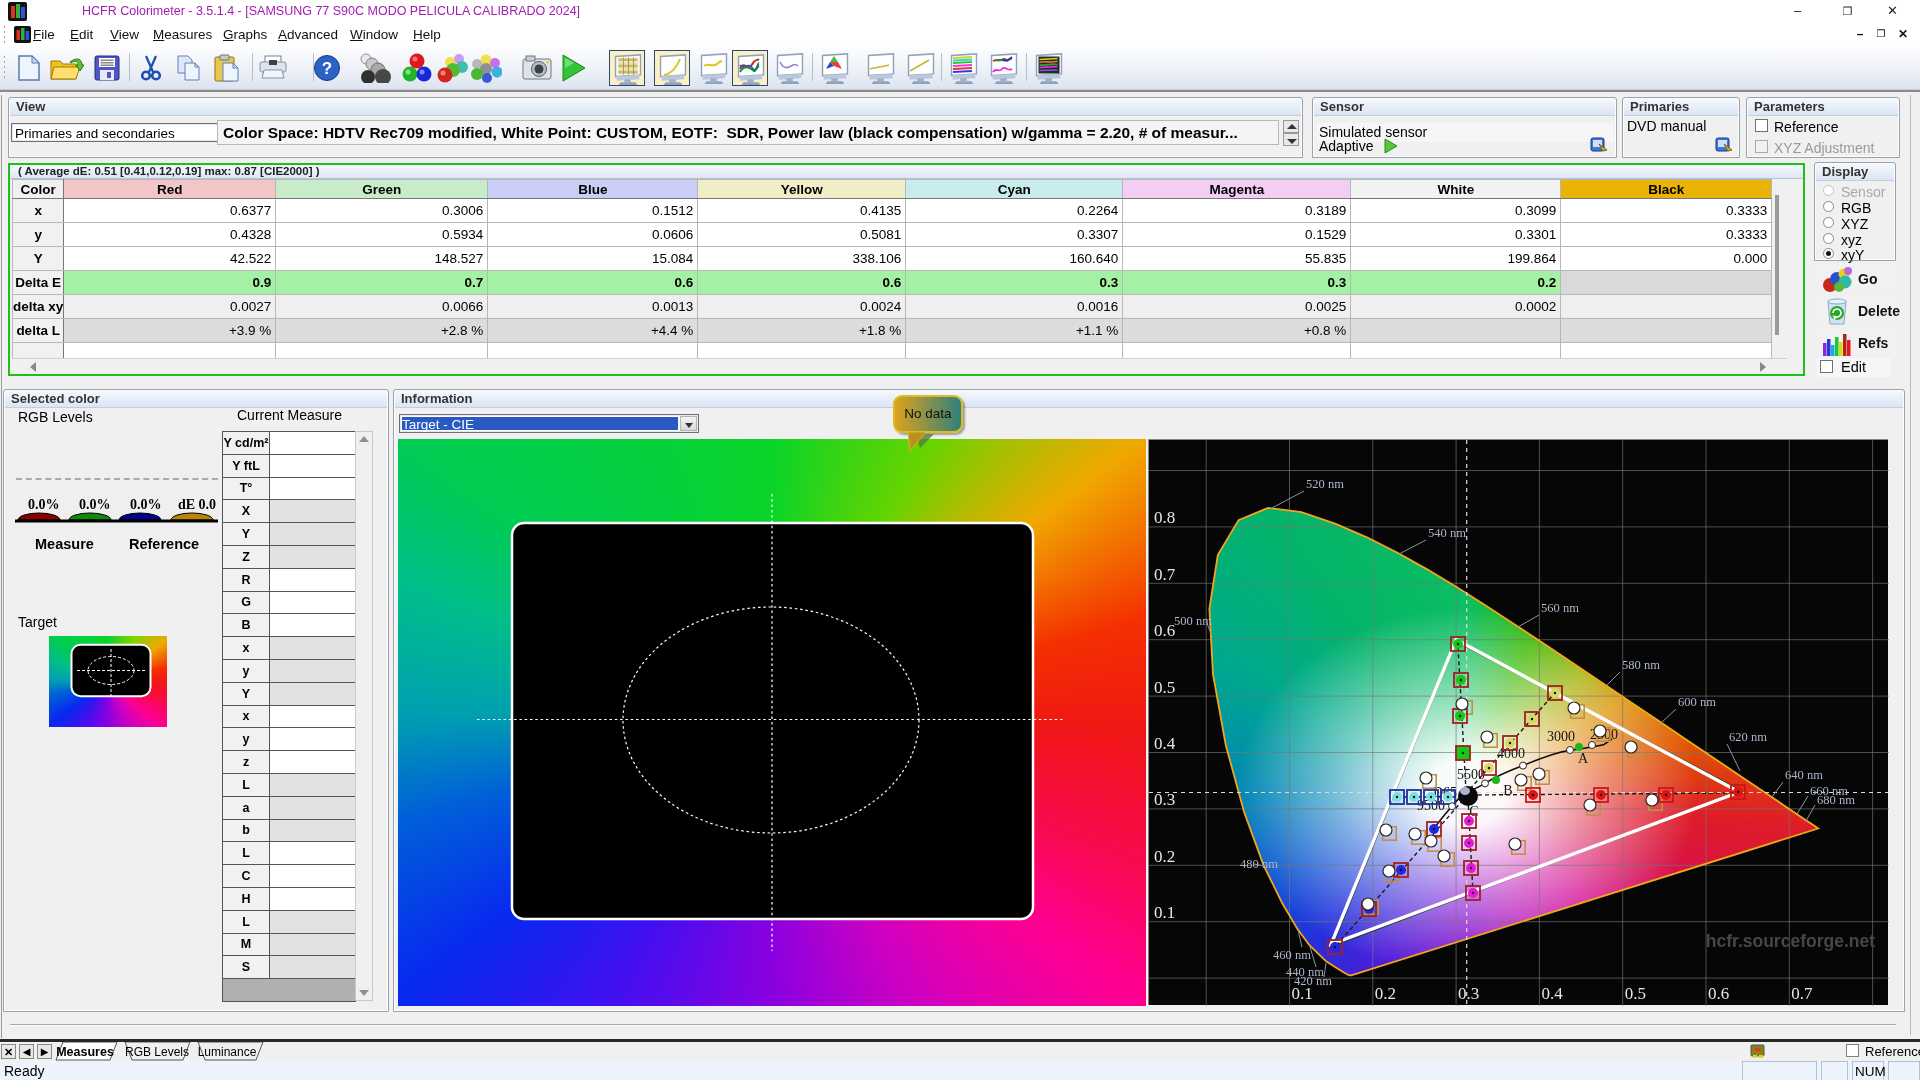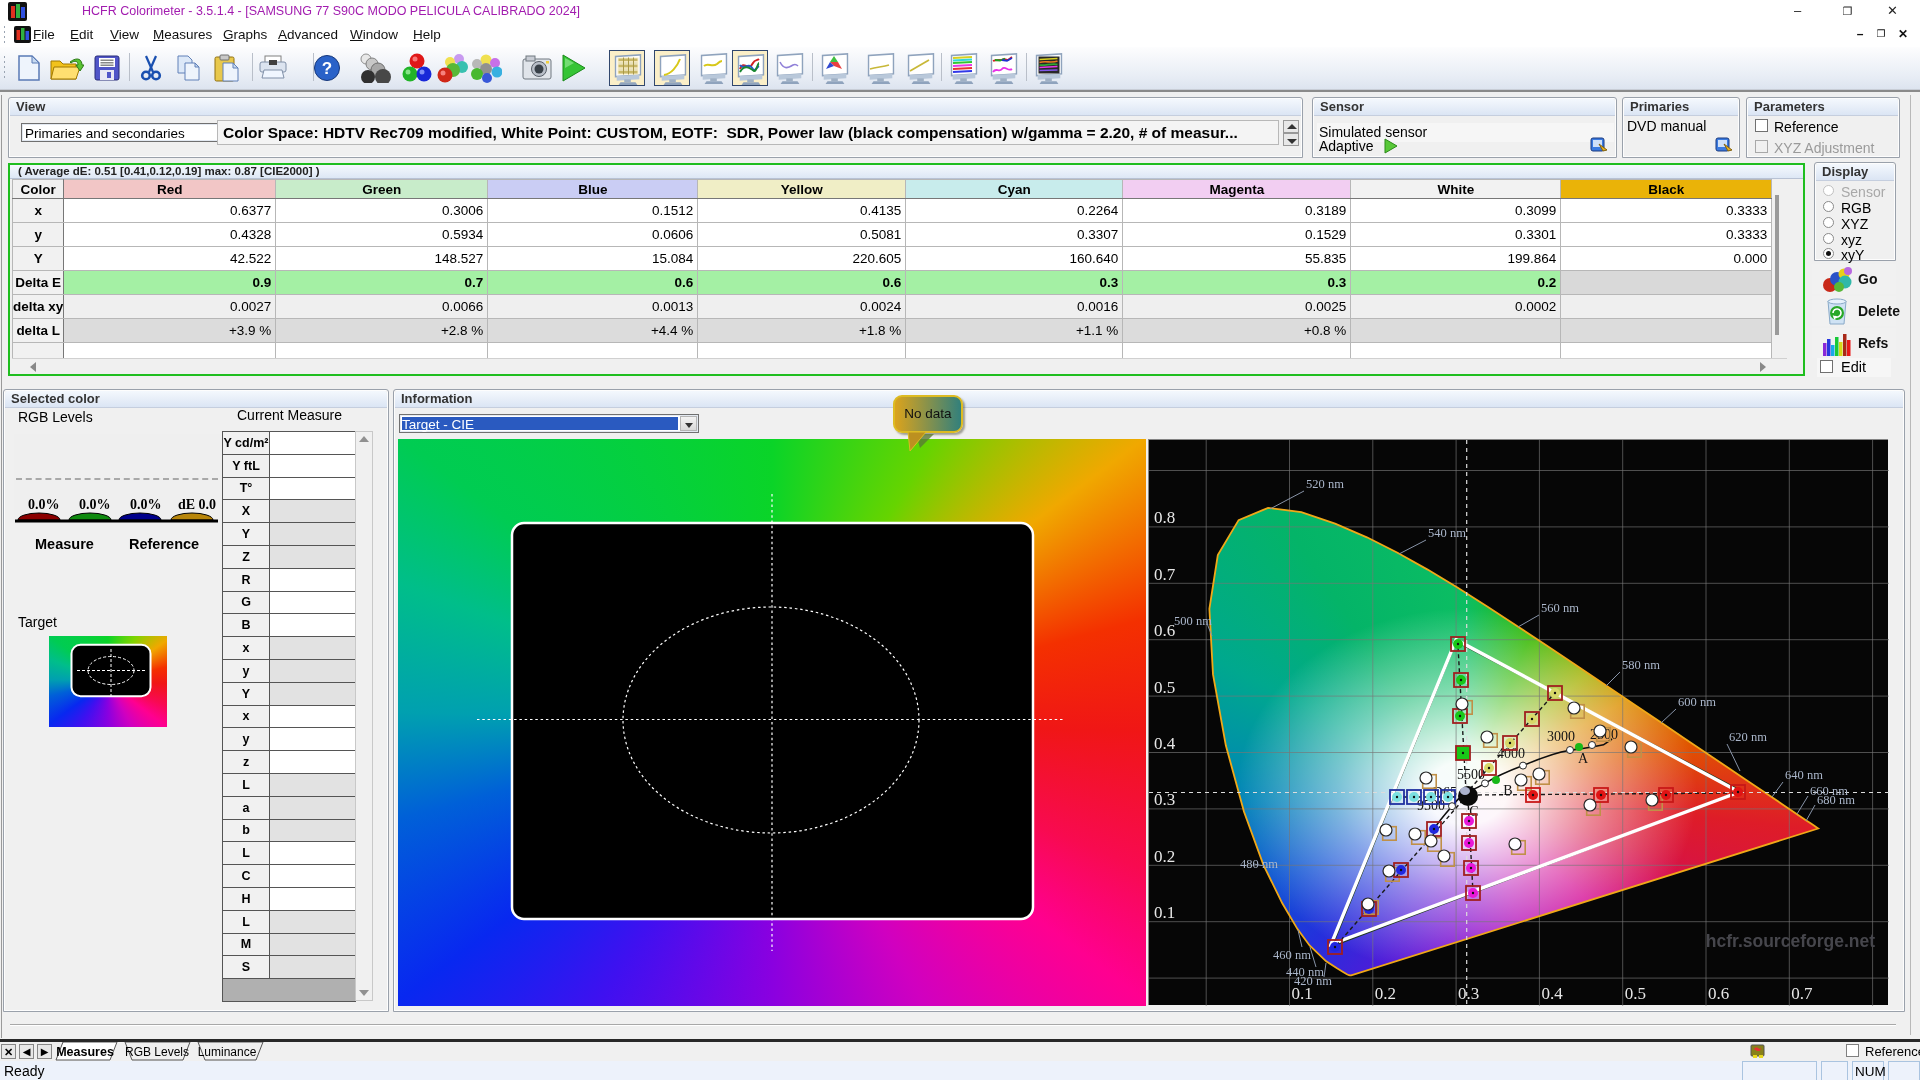--- a/index.html
+++ b/index.html
@@ -311,21 +311,21 @@
           </g>
         </g>
       </svg>
     </div>
  <div class="edge"></div>
 </div>
 <div id="work" class="abs" style="left:0;top:92px;width:1920px;height:988px;background:#f0f0f0"></div>
 
 <div class="panel" style="left:8px;top:97px;width:1295px;height:61px">
  <div class="ptitle">View</div>
- <div class="combo" style="left:12px;top:25px;width:239px;height:19px">
+ <div class="combo" style="left:2px;top:25px;width:239px;height:19px">
       <div class="cbtxt">Primaries and secondaries</div>
       <div class="cbbtn"></div>
     </div>
  <div class="abs" style="left:208px;top:22px;width:1062px;height:25px;background:#f4f4f4;border:1px solid #b8b8b8;font-weight:bold;font-size:15.5px;line-height:23px;padding-left:5px;white-space:nowrap;overflow:hidden">Color Space: HDTV Rec709 modified, White Point: CUSTOM, EOTF:&nbsp; SDR, Power law (black compensation) w/gamma = 2.20, # of measur...</div>
  <div class="abs" style="left:1274px;top:22px;width:16px;height:13px;background:#e8e8e8;border:1px solid #999;text-align:center">
       <div class="arrow" style="left:3px;top:3px;border-bottom:5px solid #333;border-top:none"></div>
     </div>
  <div class="abs" style="left:1274px;top:35px;width:16px;height:13px;background:#e8e8e8;border:1px solid #999">
       <div class="arrow" style="left:3px;top:5px;border-top:5px solid #333;border-bottom:none"></div>
     </div>
@@ -409,21 +409,21 @@
           <td>0.3307</td>
           <td>0.1529</td>
           <td>0.3301</td>
           <td>0.3333</td>
         </tr>
   <tr style="background:#fff">
           <td class="lbl">Y</td>
           <td>42.522</td>
           <td>148.527</td>
           <td>15.084</td>
-          <td>220.605</td>
+          <td>338.106</td>
           <td>160.640</td>
           <td>55.835</td>
           <td>199.864</td>
           <td>0.000</td>
         </tr>
   <tr style="background:#a4f0a4;font-weight:bold">
           <td class="lbl">Delta E</td>
           <td>0.9</td>
           <td>0.7</td>
           <td>0.6</td>

